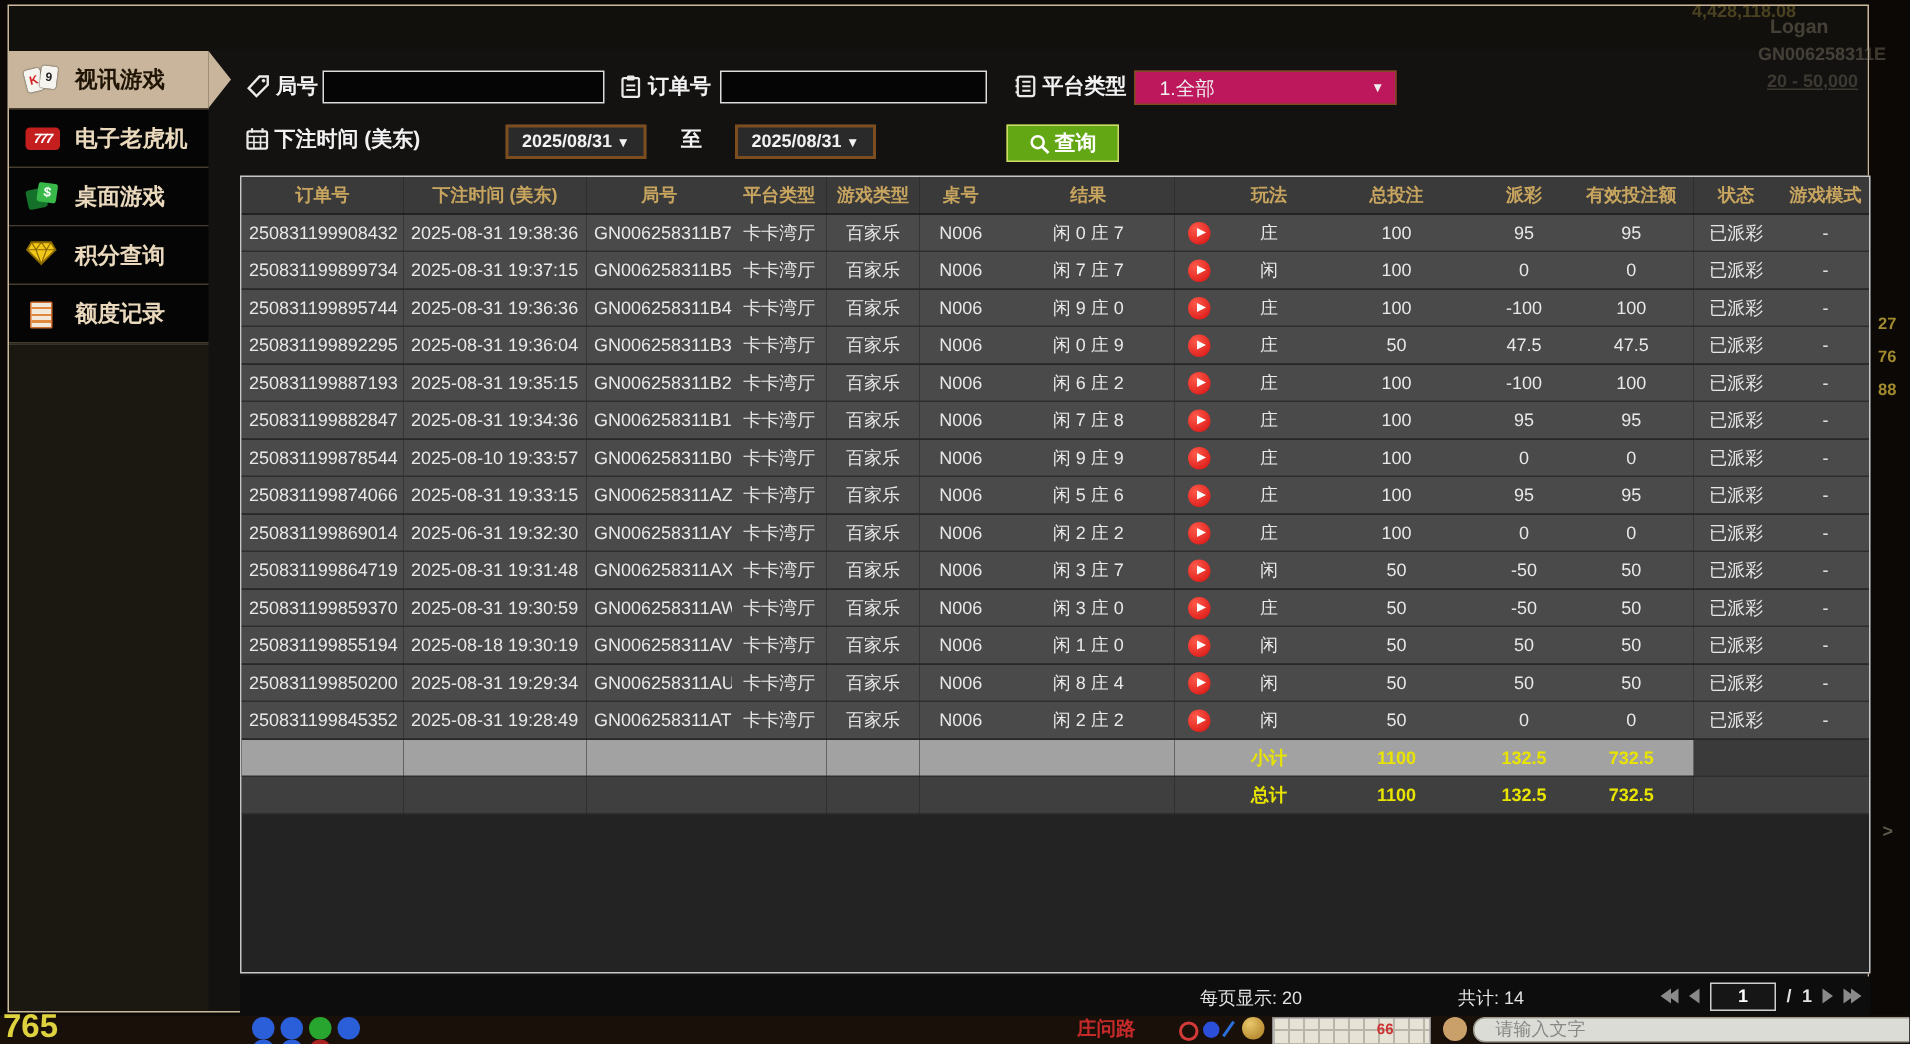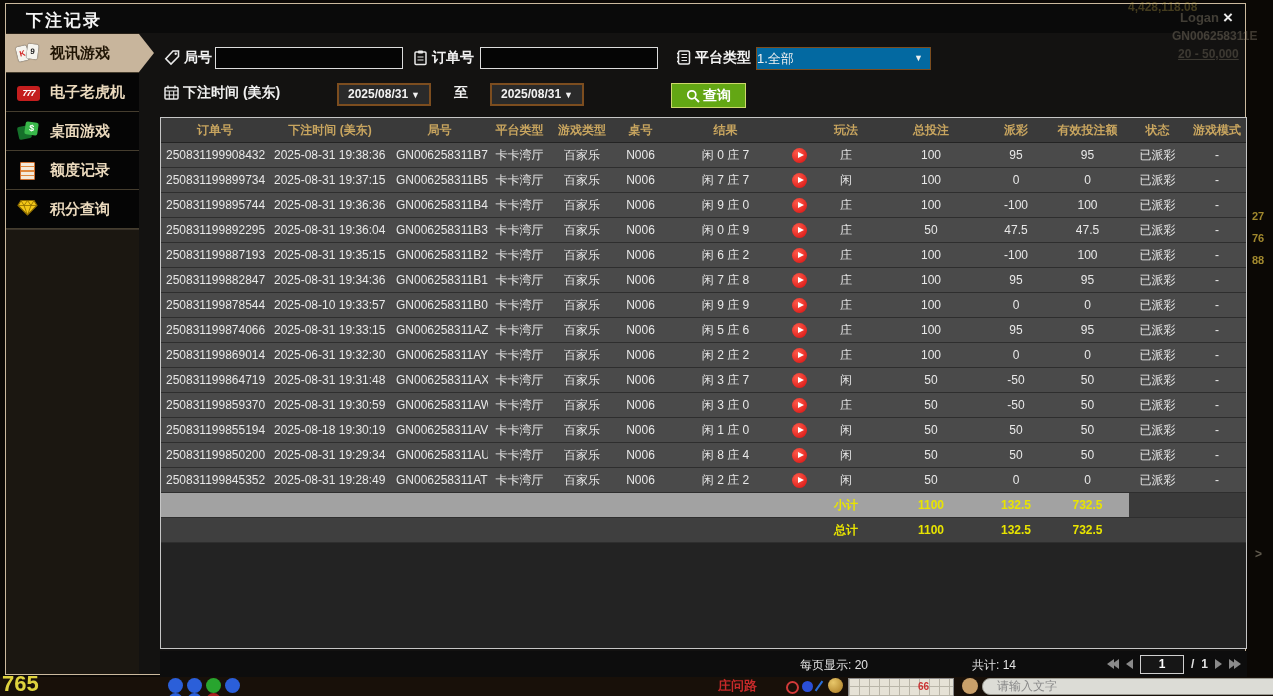--- a/index.html
+++ b/index.html
@@ -49,22 +49,22 @@
     color:#fff;font:700 9px/13px "Liberation Sans",sans-serif;text-align:center;}
   .ic-doc{position:relative;display:inline-block;width:13px;height:16px;margin:2px 0 0 3px;background:#f3e9da;border-radius:1px;
     background-image:repeating-linear-gradient(0deg,transparent 0 3px,#e0893f 3px 4.5px);border:1px solid #d07030;}
 
   
   .main{position:absolute;left:133px;top:29px;right:0;bottom:0;background:#131211;}
   .flabel{position:absolute;color:#f2f2f2;font-size:14px;font-weight:700;white-space:nowrap;}
   .ficon{position:absolute;width:17px;height:17px;}
   .txt-input{position:absolute;height:22px;background:#050505;border:1px solid #dcdcdc;color:#eee;
     font-size:13px;padding:0 5px;box-sizing:border-box;}
-  .selbox{position:absolute;height:23px;background:#0369a1;border:1px solid #7c4d1f;box-sizing:border-box;
-    color:#f0f0f0;font-size:13px;line-height:21px;padding-left:0;cursor:pointer;}
+  .selbox{position:absolute;height:23px;background:#be185d;border:1px solid #7c4d1f;box-sizing:border-box;
+    color:#f0f0f0;font-size:13px;line-height:21px;padding-left:16px;cursor:pointer;}
   .selbox .arr{position:absolute;right:7px;top:0;font-size:9px;color:#eee;line-height:21px;}
   .datebox{position:absolute;height:23px;background:#2a2a2a;border:2px solid #7c4d1f;box-sizing:border-box;
     color:#f2f2f2;font-size:12px;font-weight:700;line-height:19px;text-align:center;cursor:pointer;}
   .datebox .arr{font-size:9px;margin-left:3px;}
   .query-btn{position:absolute;height:25px;background:#63a714;border:1px solid #cdd96b;box-sizing:border-box;
     color:#fff;font-size:14px;font-weight:700;display:flex;align-items:center;justify-content:center;gap:3px;cursor:pointer;}
 
   
   .table-wrap{position:absolute;left:21px;top:84px;width:1087px;height:532px;background:#232323;
     border:1px solid #c6c6c6;box-sizing:border-box;overflow:hidden;}
@@ -126,24 +126,20 @@
     <span style="position:absolute;left:828px;top:1px;width:15px;height:15px;border-radius:50%;background:radial-gradient(circle at 35% 30%,#e8c76a,#a87820);"></span>
     <span class="mini-grid">
         <span>66</span>
       </span>
     <span class="chat-avatar"></span>
     <span class="chat-box">请输入文字</span>
   </div>
 
   <div class="dialog">
 
-    <div class="titlebar">
-      <span class="title">下注记录</span>
-      <span class="close-x">×</span>
-    </div>
 
     <div class="sidebar">
         <div class="sb-item active">
           <span class="sb-ic">
             <i class="card c1">K</i>
             <i class="card c2">9</i>
           </span>
           <span>视讯游戏</span>
         </div>
         <div class="sb-item">
@@ -151,29 +147,29 @@
           <span>电子老虎机</span>
         </div>
         <div class="sb-item">
           <span class="sb-ic ic-tg">
             <i class="g1"></i>
             <i class="g2">$</i>
           </span>
           <span>桌面游戏</span>
         </div>
         <div class="sb-item">
-          <span class="sb-ic"><span class="ic-doc"></span></span>
-          <span>额度记录</span>
-        </div>
-        <div class="sb-item">
           <span class="sb-ic"><svg width="21" height="17" viewBox="0 0 21 17">
               <path d="M4 1.5h13l3 5-9.5 9.5L1 6.5z" fill="#f3c718" stroke="#8a6a00" stroke-width="1.2"></path>
               <path d="M1 6.5h19M4 1.5l3 5 3.5-5 3.5 5 3-5M7 6.5l3.5 9.5 3.5-9.5" fill="none" stroke="#8a6a00" stroke-width="0.8"></path>
             </svg></span>
           <span>积分查询</span>
+        </div>
+        <div class="sb-item">
+          <span class="sb-ic"><span class="ic-doc"></span></span>
+          <span>额度记录</span>
         </div>
         <div class="sb-rest"></div>
       </div>
 
     <div class="main">
 
       <span class="ficon" style="left:25px;top:16px;">
         <svg width="17" height="17" viewBox="0 0 17 17">
             <path d="M9 2h5.5v5.5L7 15 1.8 9.8 9 2z" fill="none" stroke="#e9e9e9" stroke-width="1.6"></path>
             <circle cx="11.7" cy="4.8" r="1.2" fill="#e9e9e9"></circle>

